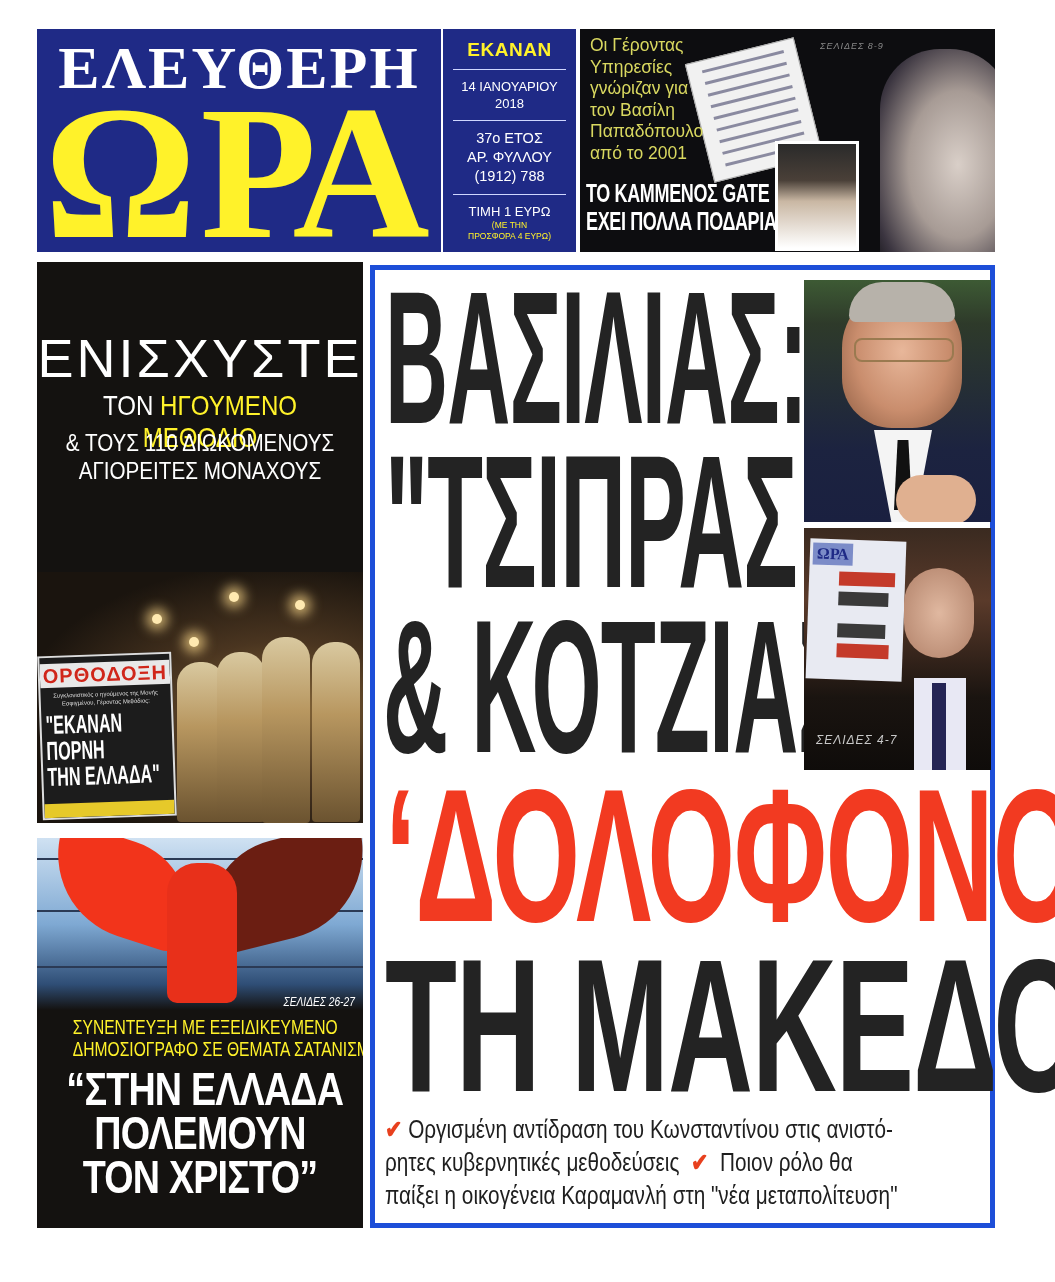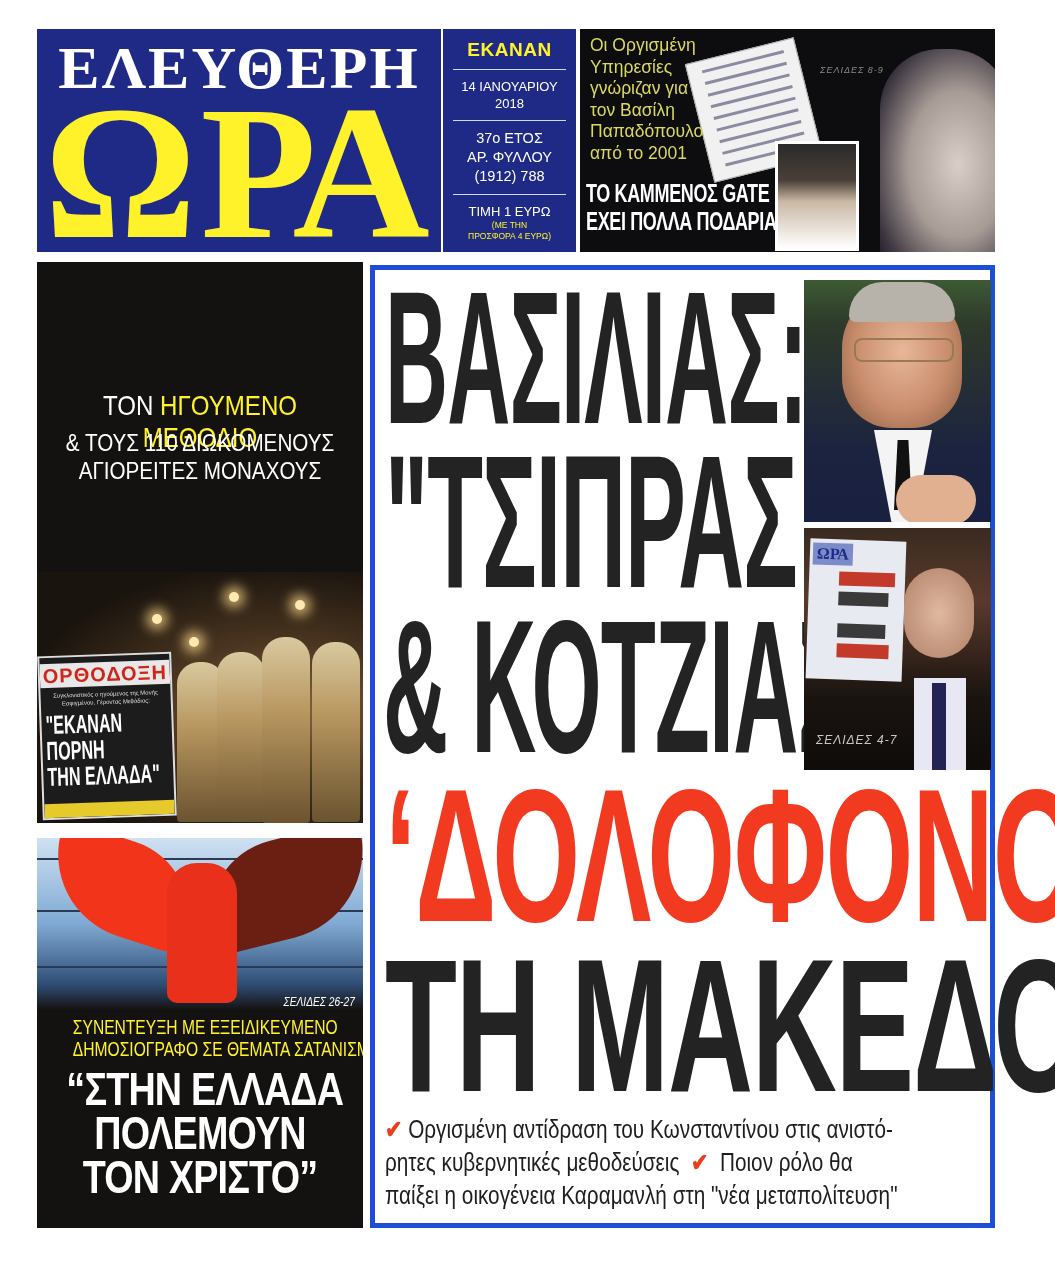--- a/index.html
+++ b/index.html
@@ -32,21 +32,21 @@
     #info .small { color: #fff22a; font-size: 8.5px; line-height: 11px; }
 
     
     #teaser { left: 580px; top: 29px; width: 415px; height: 223px; background: #0d0d10; overflow: hidden; }
     #teaser .txt { position: absolute; left: 10px; top: 6px; color: #d9d860; font-size: 17.5px; line-height: 21.5px; font-weight: normal; }
     #teaser .doc { position: absolute; left: 118px; top: 20px; width: 110px; height: 120px; background: #f1f1f1; transform: rotate(-14deg); border: 1px solid #aaa; }
     #teaser .doc i { display: block; height: 3px; background: #8a8aa0; margin: 9px 12px 0 14px; }
     #teaser .mug { position: absolute; left: 195px; top: 112px; width: 78px; height: 104px; background: linear-gradient(180deg,#2a2a2a 0%,#4a4038 35%,#c9b7a3 55%,#ffffff 100%); border: 3px solid #fff; }
     #teaser .face { position: absolute; left: 300px; top: 20px; width: 130px; height: 210px; border-radius: 60px 60px 0 0;
       background: radial-gradient(ellipse at 60% 55%, #d9cfc8 0%, #a79b95 45%, #3b3540 80%, #0d0d10 100%); }
-    #teaser .pages { position: absolute; left: 240px; top: 12px; color: #8a8a8a; font-size: 9px; font-style: italic; letter-spacing: 1px; margin-top: 24px; }
+    #teaser .pages { position: absolute; left: 240px; top: 12px; color: #8a8a8a; font-size: 9px; font-style: italic; letter-spacing: 1px; }
     #teaser .head { position: absolute; left: 6px; top: 150px; color: #ffffff; font-weight: bold; font-size: 25px; line-height: 28px; transform: scaleX(0.72); transform-origin: left; white-space: nowrap; letter-spacing: -0.5px; }
 
     
     #promo1 { left: 37px; top: 262px; width: 326px; height: 561px; background: #141210; overflow: hidden; }
     #promo1 .t1 { position: absolute; left: 0; top: 12px; width: 100%; text-align: center; color: #fff22a; font-weight: bold; font-size: 30px; letter-spacing: 1px; }
     #promo1 .t2 { position: absolute; left: 0; top: 66px; width: 100%; text-align: center; color: #ffffff; font-size: 54px; line-height: 60px; letter-spacing: 3px; }
     #promo1 .t3 { position: absolute; left: 0; top: 128px; width: 100%; text-align: center; color: #ffffff; font-size: 28px; line-height: 32px; transform: scaleX(0.86); }
     #promo1 .t3 span { color: #fff22a; }
     #promo1 .t4, #promo1 .t5 { position: absolute; left: 0; width: 100%; text-align: center; color: #ffffff; font-size: 24px; line-height: 26px; transform: scaleX(0.86); }
     #promo1 .t4 { top: 168px; }
@@ -144,34 +144,35 @@
       <i></i>
       <i></i>
       <i></i>
       <i></i>
       <i></i>
       <i></i>
     </div>
   <div class="mug"></div>
   <div class="pages">ΣΕΛΙΔΕΣ 8-9</div>
   <div class="txt">
-    <div>Οι Οργισμένη</div>
+    <div>Οι Γέροντας</div>
     <div>Υπηρεσίες</div>
     <div>γνώριζαν για</div>
     <div>τον Βασίλη</div>
     <div>Παπαδόπουλο</div>
     <div>από το 2001</div>
   </div>
   <div class="head">
     <div>ΤΟ ΚΑΜΜΕΝΟΣ GATE</div>
     <div>ΕΧΕΙ ΠΟΛΛΑ ΠΟΔΑΡΙΑ</div>
   </div>
 </div>
 
 <div id="promo1" class="abs">
+  <div class="t2">ΕΝΙΣΧΥΣΤΕ</div>
   <div class="t3"><span style="color:#fff">ΤΟΝ </span><span>ΗΓΟΥΜΕΝΟ ΜΕΘΟΔΙΟ</span></div>
   <div class="t4">&amp; ΤΟΥΣ 110 ΔΙΩΚΟΜΕΝΟΥΣ</div>
   <div class="t5">ΑΓΙΟΡΕΙΤΕΣ ΜΟΝΑΧΟΥΣ</div>
   <div class="photo">
     <div class="priest" style="left:140px; top:90px; height:160px;"></div>
     <div class="priest" style="left:180px; top:80px; height:170px;"></div>
     <div class="priest" style="left:225px; top:65px; height:186px;"></div>
     <div class="priest" style="left:275px; top:70px; height:180px;"></div>
     <div class="candle" style="left:115px; top:42px;"></div>
     <div class="candle" style="left:192px; top:20px;"></div>

